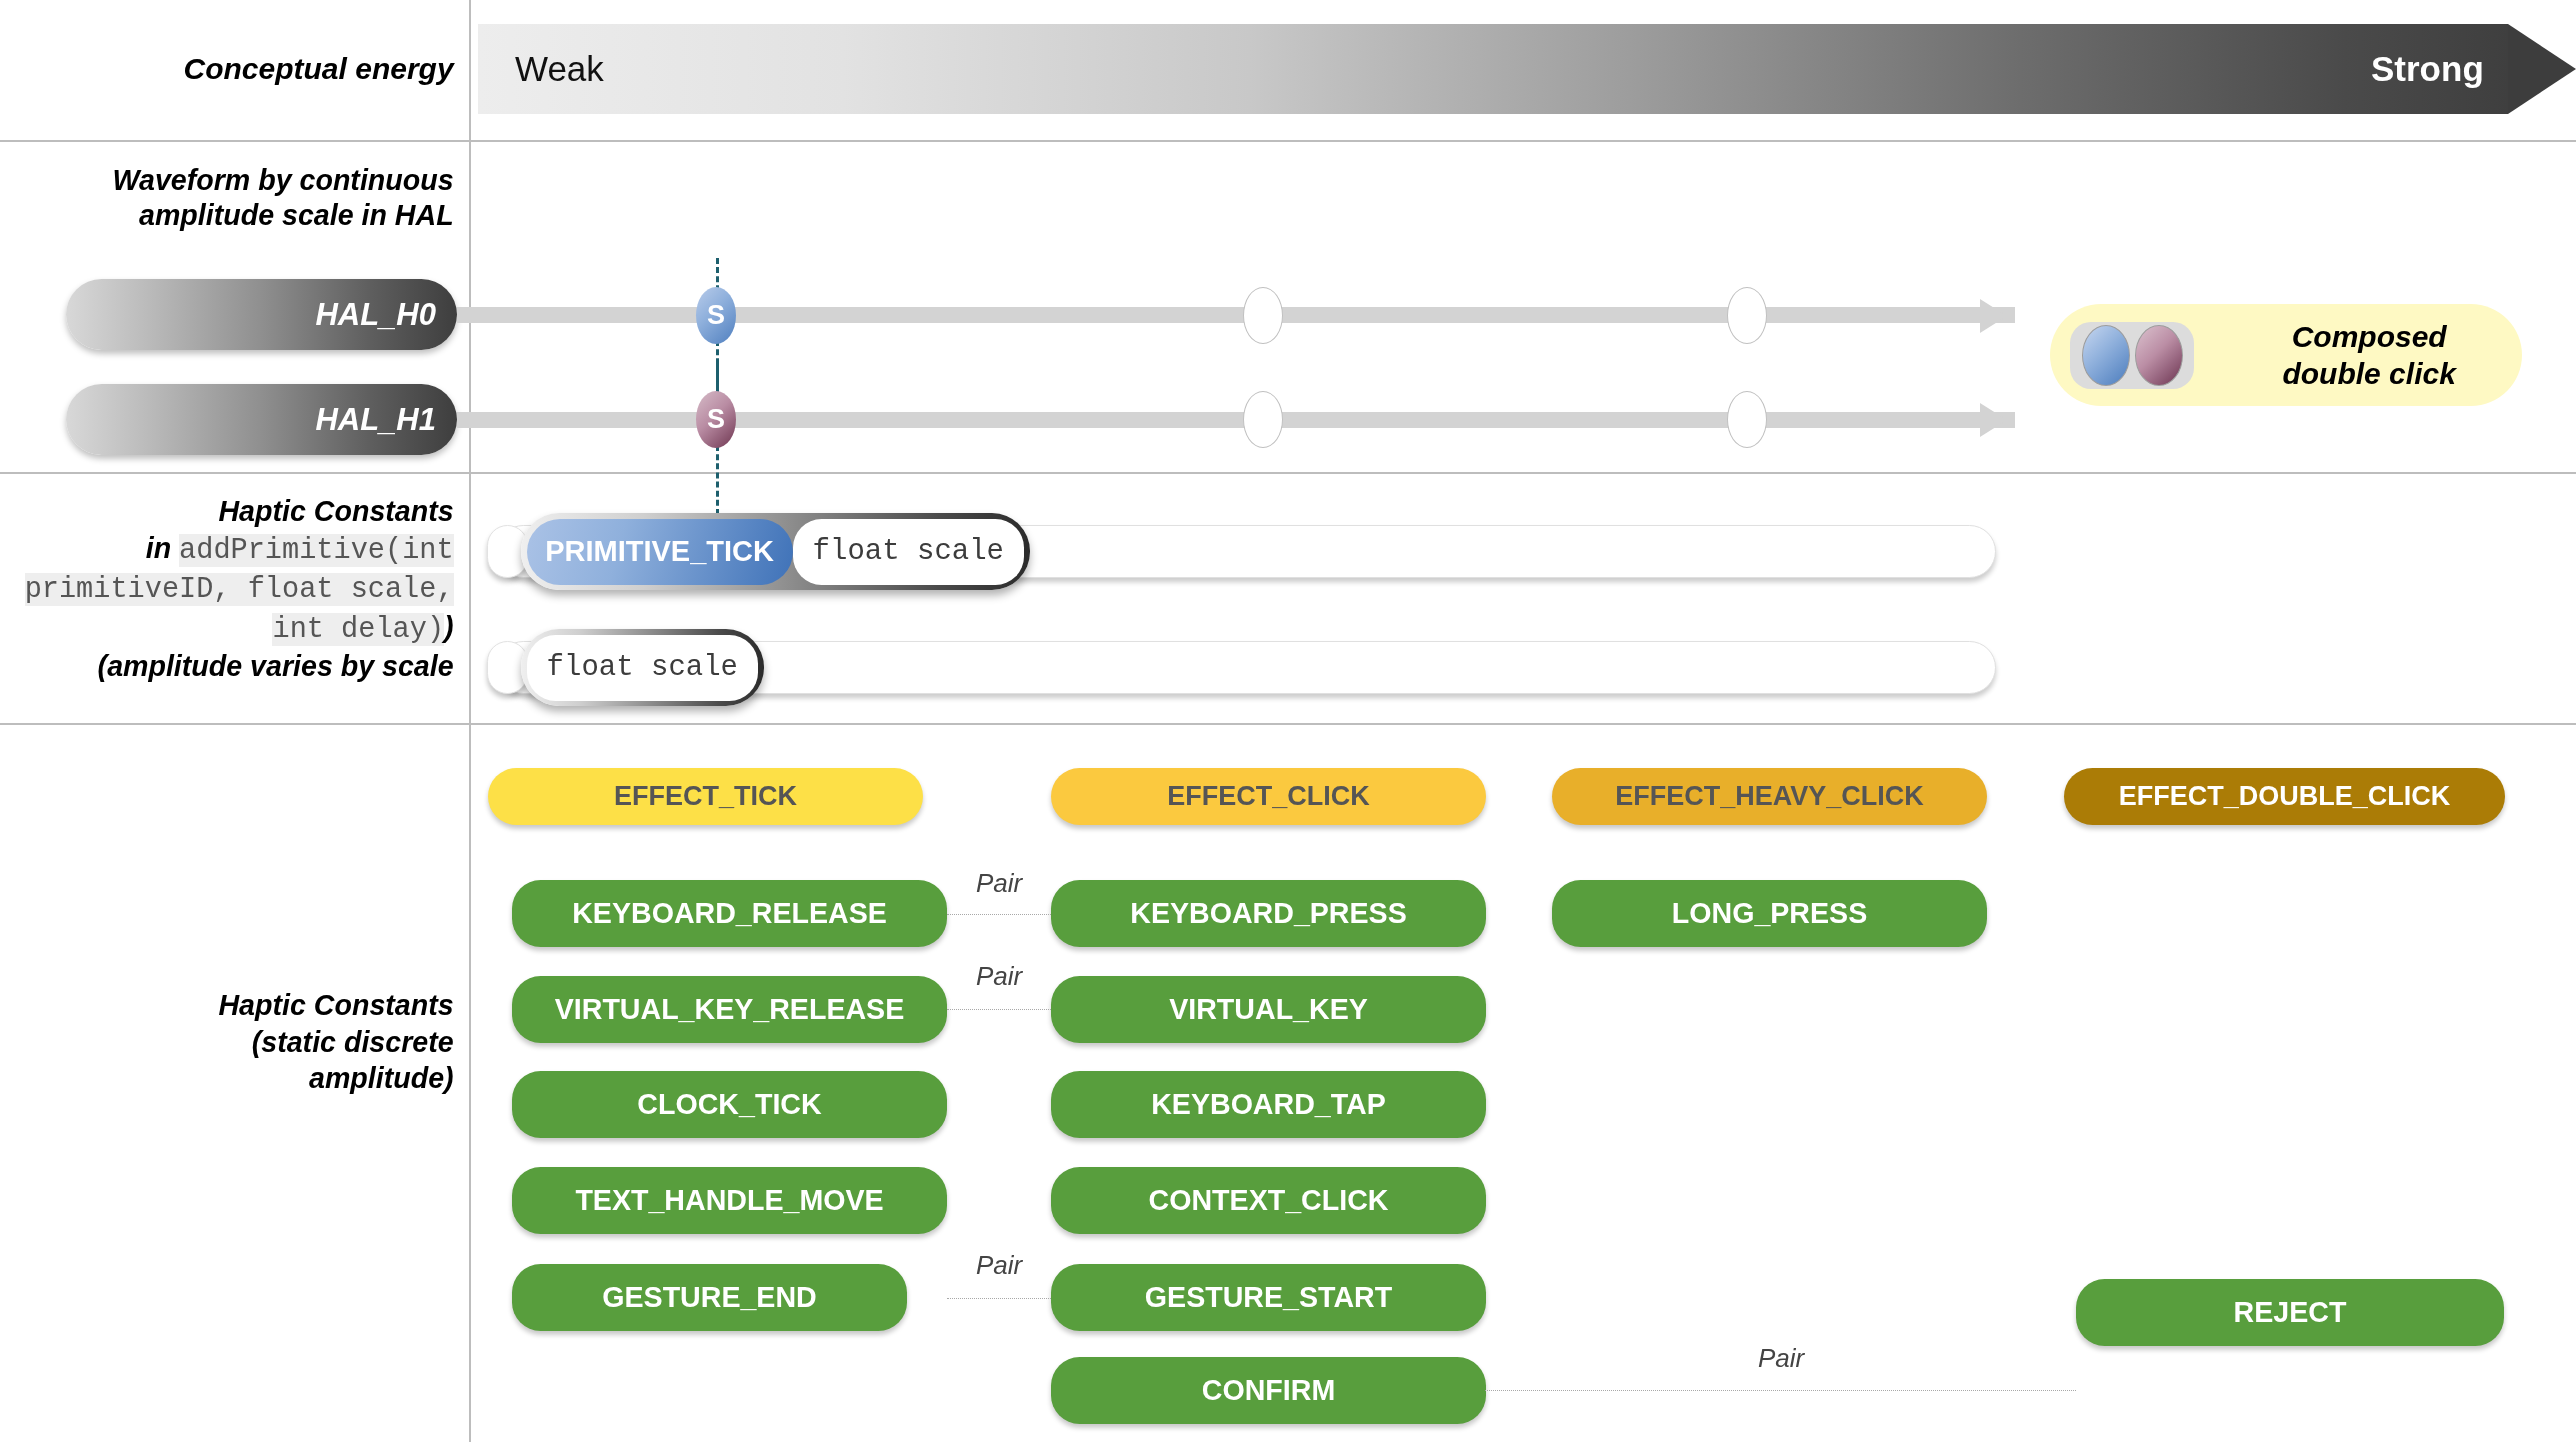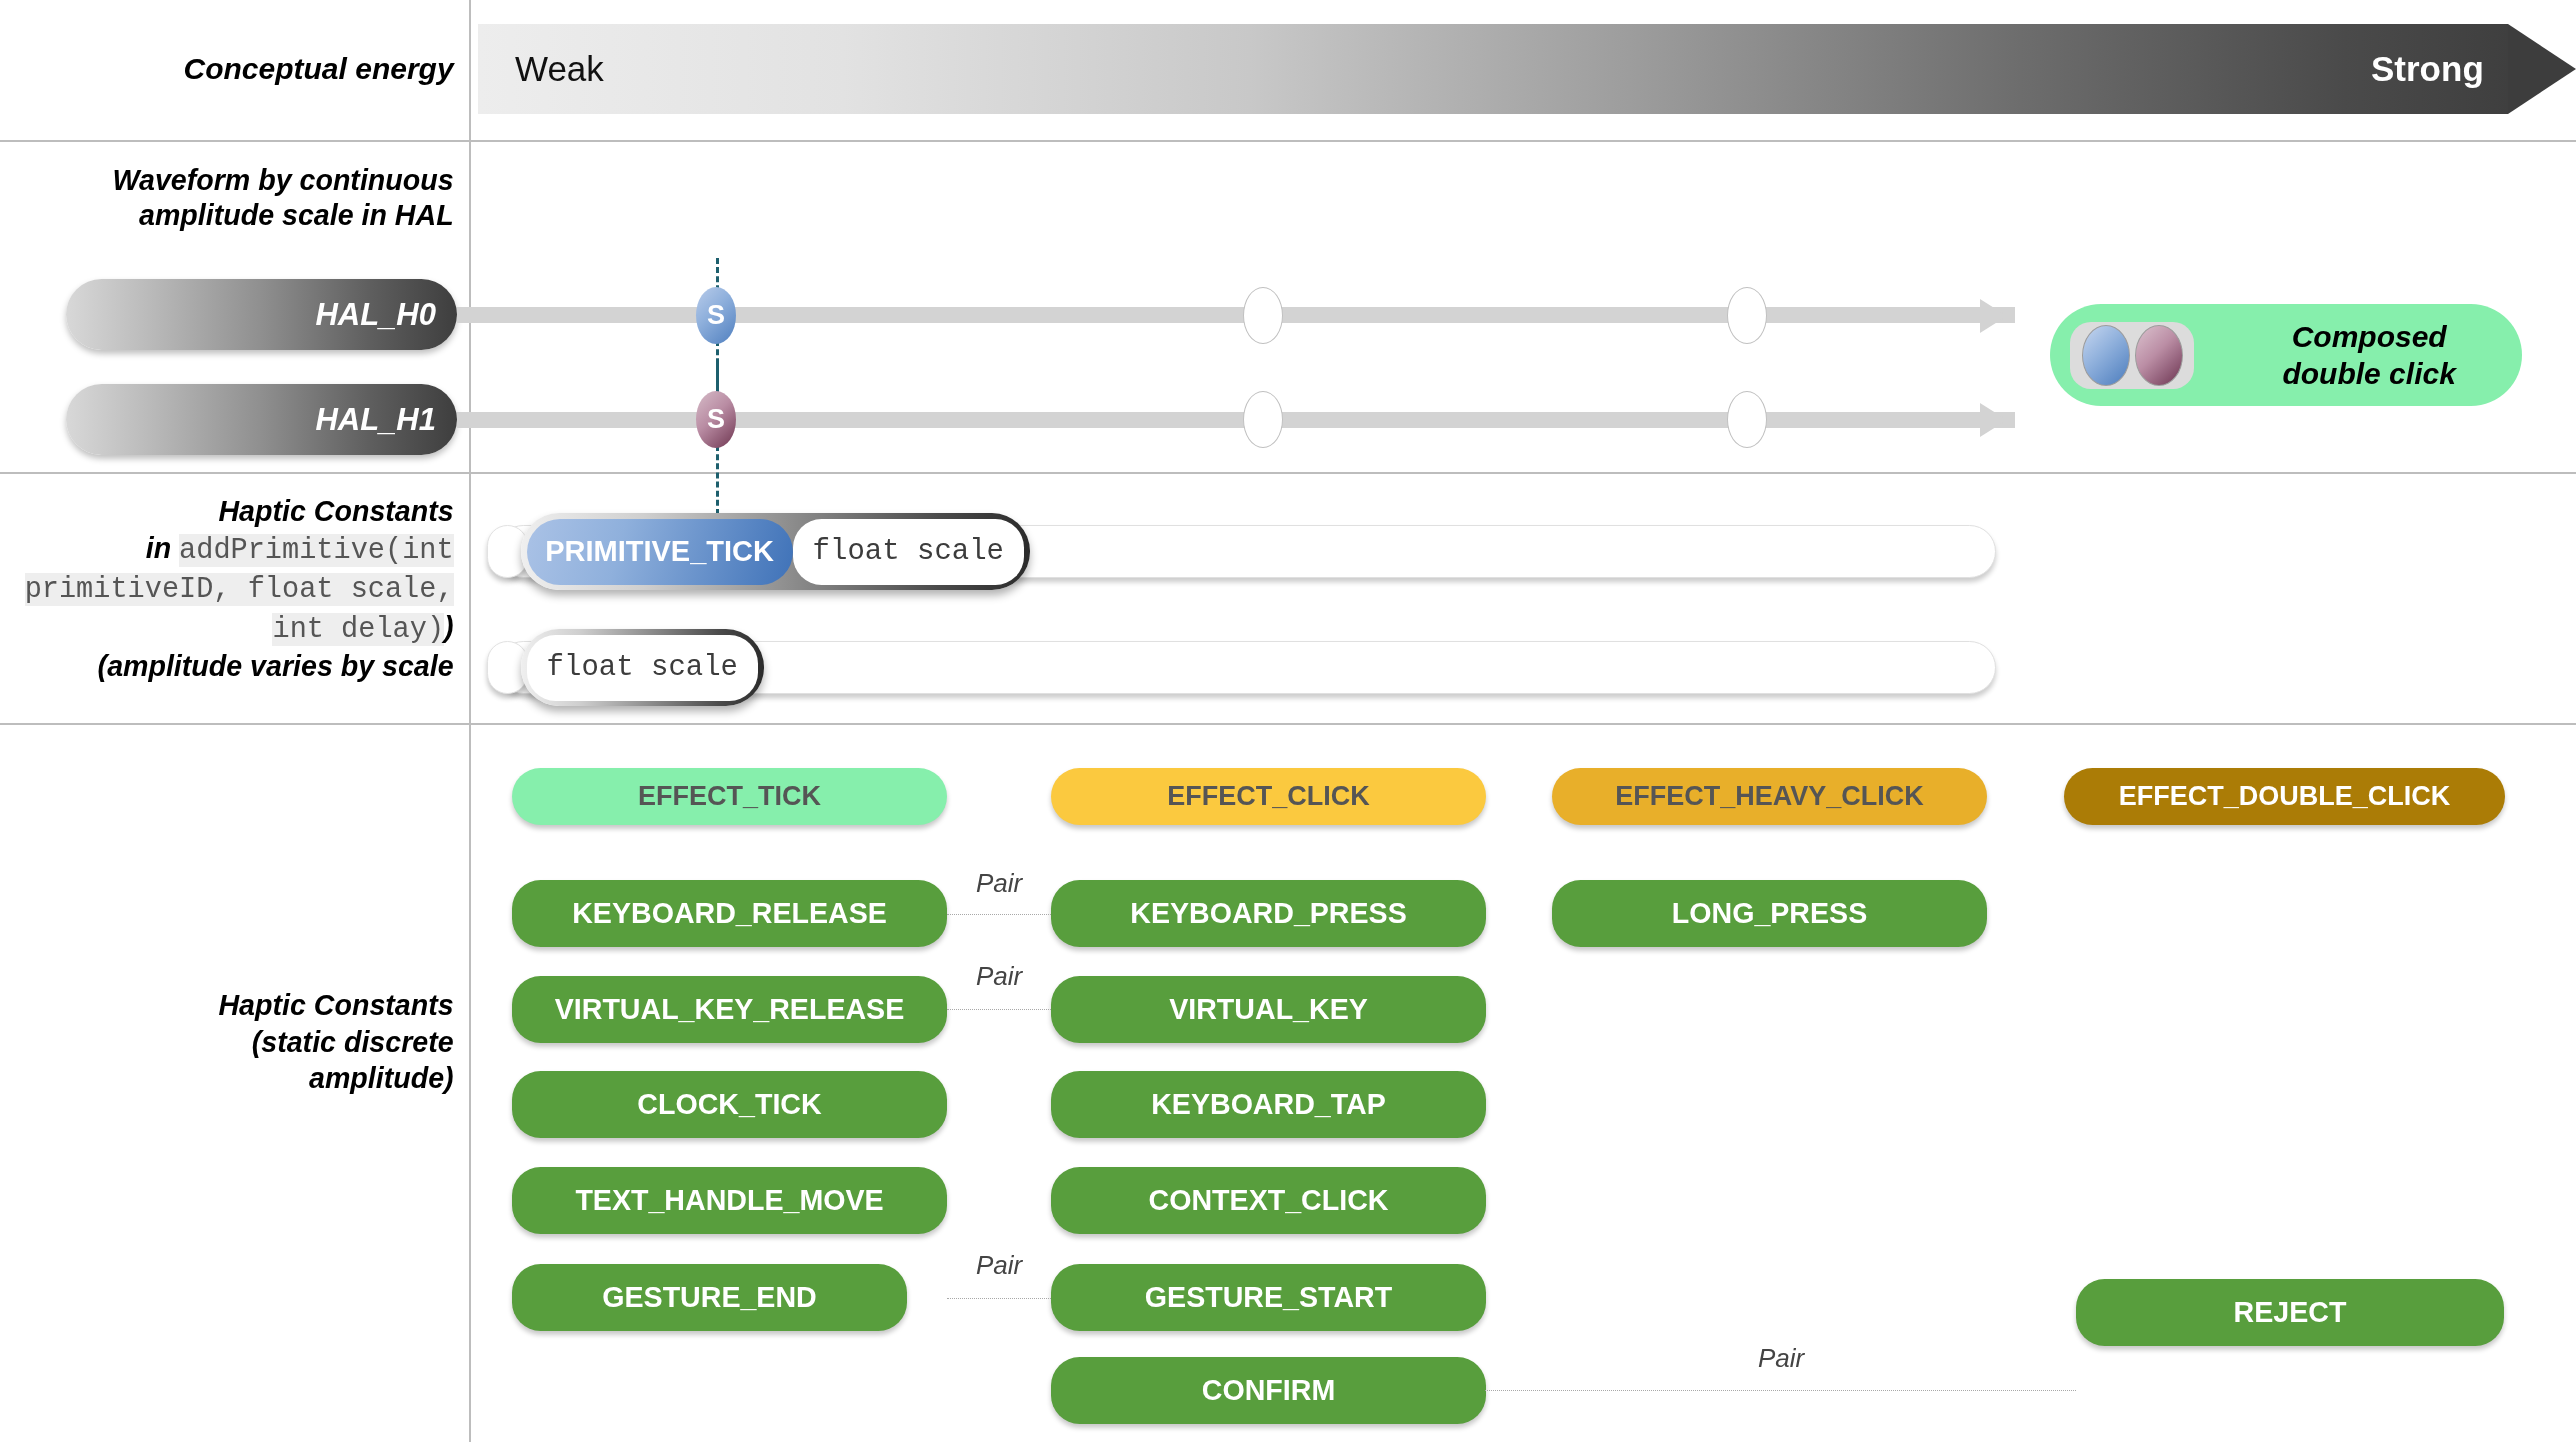--- a/index.html
+++ b/index.html
@@ -42,21 +42,21 @@
   .hal-node{position:absolute;width:40px;height:57px;border-radius:50%;
       background:#fff;border:1.9px solid #c0c0c0;box-sizing:border-box;}
   .hal-node.s{border:none;display:flex;align-items:center;justify-content:center;
       color:#fff;font-weight:bold;font-size:27px;}
   .hal-node.blue{background:linear-gradient(135deg,#b9ccea 0%,#8fb0dc 42%,#4f7fbf 100%);}
   .hal-node.mauve{background:linear-gradient(135deg,#d6bcc8 0%,#b98ca3 45%,#6e3550 100%);}
   .dashline{position:absolute;width:2.5px;border-left:3.1px dashed #1d5f6d;}
 
   
   #composed-card{position:absolute;left:2050px;top:304px;width:472px;height:102px;
-      border-radius:52px;background:#86efac;display:flex;align-items:center;}
+      border-radius:52px;background:#fef9c3;display:flex;align-items:center;}
   #composed-icon{margin-left:20px;width:124px;height:67px;border-radius:21px;
       background:#dcdcdc;display:flex;align-items:center;justify-content:center;gap:5px;}
   .dot{width:48px;height:61px;border-radius:50%;border:1.2px solid #9c9c9c;box-sizing:border-box;}
   .dot.blue{background:linear-gradient(135deg,#c7d7f0 0%,#8fb0dc 45%,#4b7cbd 100%);}
   .dot.mauve{background:linear-gradient(135deg,#dcc3cf 0%,#bb8ea5 45%,#6b3350 100%);}
   #composed-label{margin-left:22.3px;font-style:italic;font-weight:bold;font-size:30px;
       line-height:1.25;text-align:center;flex:1;}
 
   
   .prim-track{position:absolute;height:53px;border-radius:27px;background:#fff;
@@ -164,21 +164,21 @@
 <div class="prim-pill" style="left:521px;top:629px;">
   <div class="prim-arg">float scale</div>
 </div>
 
 <div class="rowlabel" style="top:987px;font-size:28.6px;line-height:1.28;">
   <div>Haptic Constants</div>
   <div>(static discrete</div>
   <div>amplitude)</div>
 </div>
 
-<div class="pill effect" style="left:512px;top:768px;width:435px;background:#86efac;color:#555;">EFFECT_TICK</div>
+<div class="pill effect" style="left:488px;top:768px;width:435px;background:#fde047;color:#555;">EFFECT_TICK</div>
 <div class="pill effect" style="left:1051px;top:768px;width:435px;background:#FBC93F;color:#555;">EFFECT_CLICK</div>
 <div class="pill effect" style="left:1552px;top:768px;width:435px;background:#E8AF2A;color:#555;">EFFECT_HEAVY_CLICK</div>
 <div class="pill effect" style="left:2064px;top:768px;width:441px;background:#AB7C06;color:#fff;">EFFECT_DOUBLE_CLICK</div>
 
 <div class="pill green" style="left:512px;top:880px;width:435px;">KEYBOARD_RELEASE</div>
 <div class="pill green" style="left:1051px;top:880px;width:435px;">KEYBOARD_PRESS</div>
 <div class="pill green" style="left:1552px;top:880px;width:435px;">LONG_PRESS</div>
 
 <div class="pill green" style="left:512px;top:976px;width:435px;">VIRTUAL_KEY_RELEASE</div>
 <div class="pill green" style="left:1051px;top:976px;width:435px;">VIRTUAL_KEY</div>

